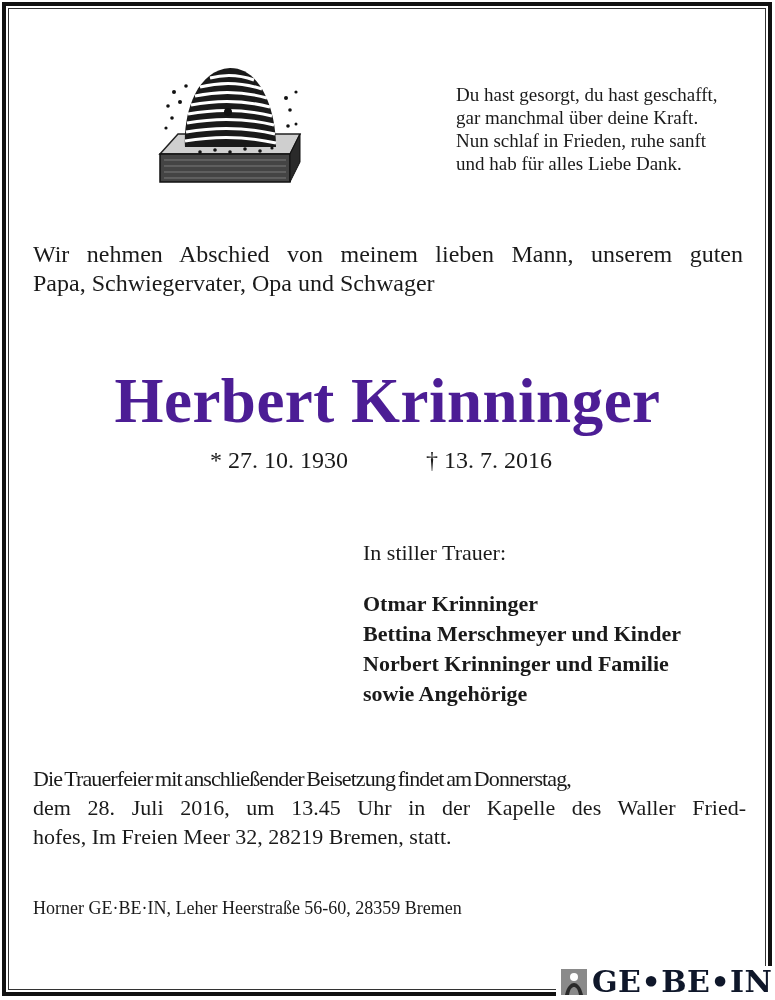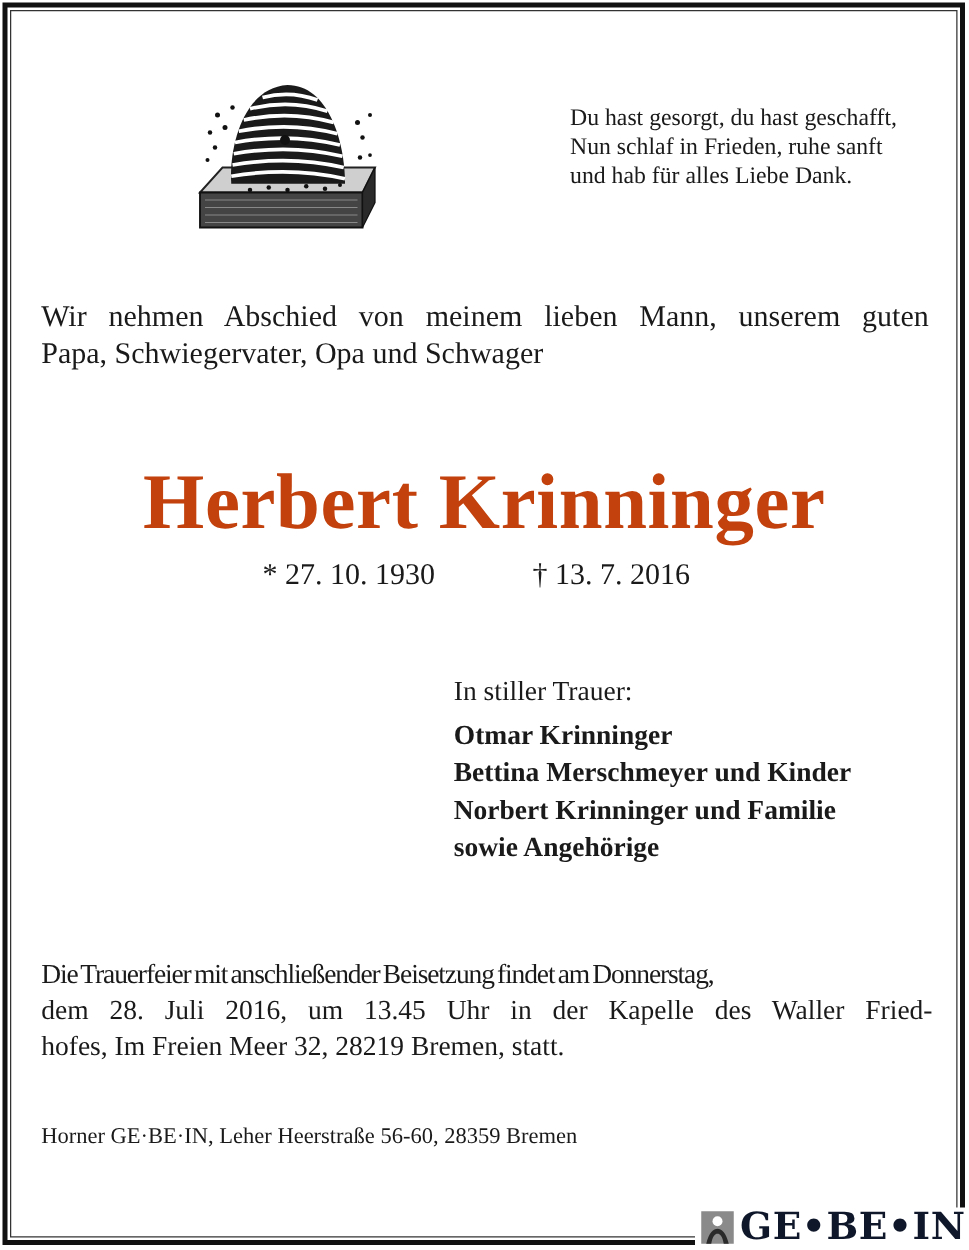--- a/index.html
+++ b/index.html
@@ -27,33 +27,33 @@
 
     .intro {
       position: absolute; left: 33px; top: 240px; width: 710px;
       font-size: 24px; line-height: 29px; text-align: justify; text-align-last: left;
     }
     .intro .line1 { display: block; text-align: justify; text-align-last: justify; }
     .intro .line2 { display: block; }
 
     .name {
       position: absolute; left: 0; top: 365px; width: 775px; text-align: center;
-      font-size: 63px; font-weight: bold; letter-spacing: 0.5px; color: #c2410c;
+      font-size: 63px; font-weight: bold; letter-spacing: 0.5px; color: #4c1d95;
     }
 
     .dates {
       position: absolute; top: 446px; font-size: 24px; line-height: 28px;
     }
     .dates.birth { left: 210px; }
     .dates.death { left: 426px; }
 
     .mourning {
       position: absolute; left: 363px; top: 538px; width: 390px;
     }
-    .mourning .heading { font-size: 22px; line-height: 30px; margin-bottom: 5px; }
+    .mourning .heading { font-size: 22px; line-height: 30px; margin-bottom: 21px; }
     .mourning .mourner { font-size: 22px; line-height: 30px; font-weight: bold; white-space: nowrap; }
     .mourning .mourner .suffix { font-weight: normal; }
 
     .service {
       position: absolute; left: 33px; top: 764px; width: 713px;
       font-size: 22px; line-height: 29px;
     }
     .service .l1 { display: block; letter-spacing: -0.9px; word-spacing: -2px; white-space: nowrap; }
     .service .l2 { display: block; text-align: justify; text-align-last: justify; }
     .service .l3 { display: block; }
@@ -122,20 +122,21 @@
         <circle cx="80" cy="90" r="1.8"></circle>
       <circle cx="95" cy="87" r="1.8"></circle>
         <circle cx="110" cy="89" r="1.8"></circle>
         <circle cx="122" cy="86" r="1.6"></circle>
     </g>
   </svg>
 </div>
 
 <div class="poem">
   <div>Du hast gesorgt, du hast geschafft,</div>
+  <div>gar manchmal über deine Kraft.</div>
   <div>Nun schlaf in Frieden, ruhe sanft</div>
   <div>und hab für alles Liebe Dank.</div>
 </div>
 
 <div class="intro">
   <span class="line1">Wir nehmen Abschied von meinem lieben Mann, unserem guten</span>
   <span class="line2">Papa, Schwiegervater, Opa und Schwager</span>
 </div>
 
 <div class="name">Herbert Krinninger</div>

